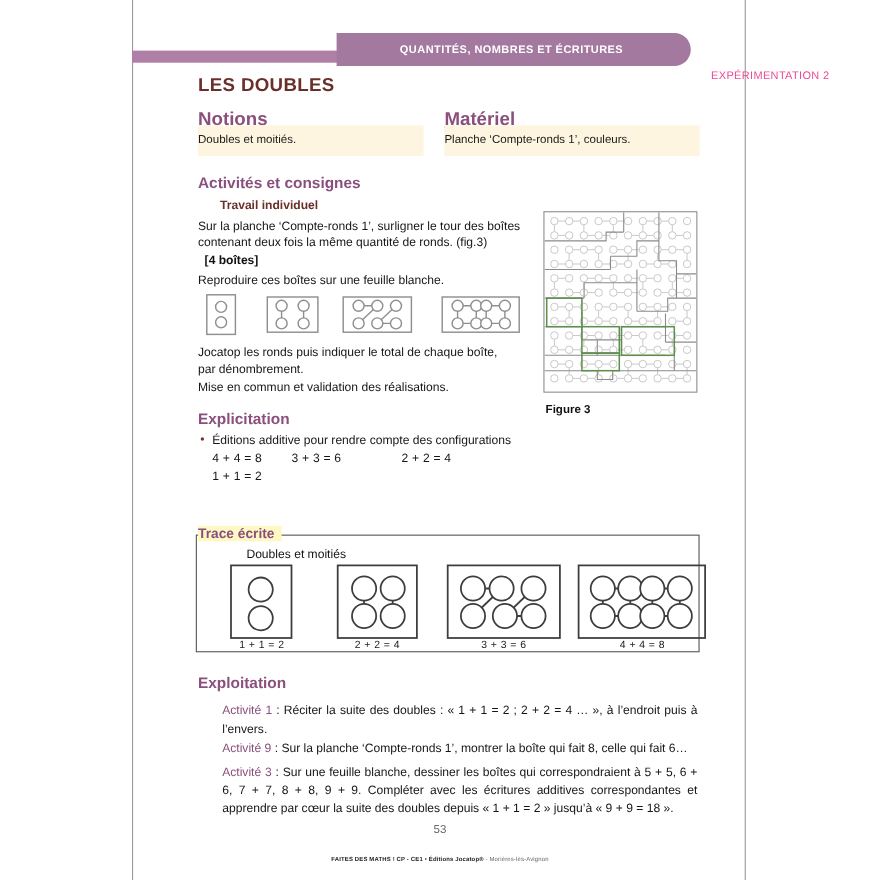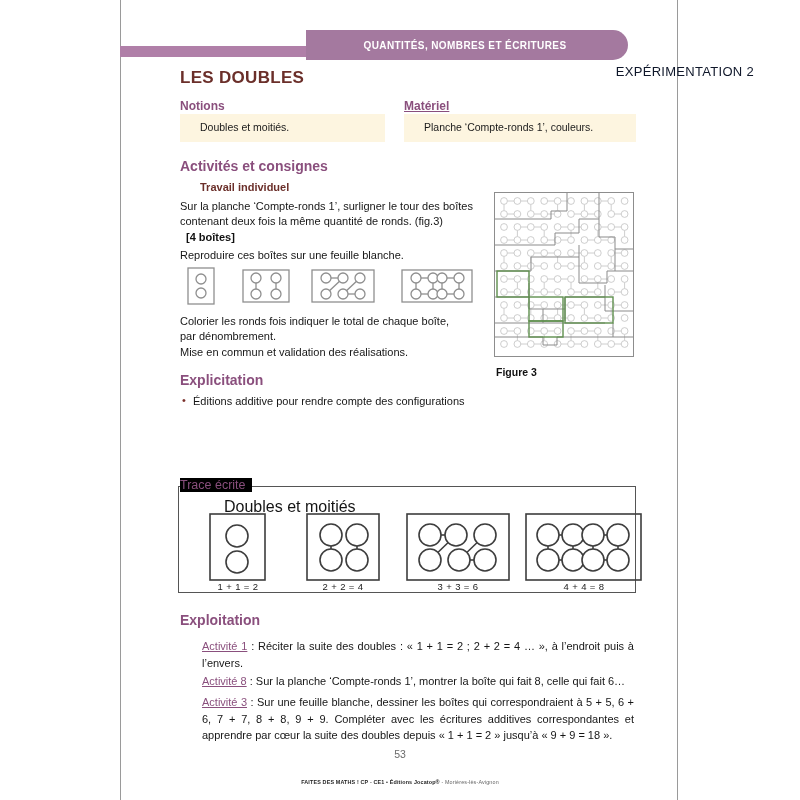--- a/index.html
+++ b/index.html
@@ -46,39 +46,39 @@
     position:absolute;
     left:180px; top:68px;
     font-size:17px;
     font-weight:bold;
     color:#6b2f2a;
     letter-spacing:0.3px;
   }
   .experiment{
     position:absolute;
     right:46px; top:64px;
-    font-size:13px;
-    color:#0f172a;
+    font-size:10px;
+    color:#ec4899;
     letter-spacing:0.3px;
   }
   
   .sec-head{
     position:absolute;
-    font-size:12px;
+    font-size:17px;
     font-weight:bold;
     color:#8a4f7d;
   }
   .sec-head.big{ font-size:14px; }
   
   .cream{
     position:absolute;
     background:#fdf5e0;
     font-size:10.5px;
     color:#1a1a1a;
-    padding:7px 20px;
+    padding:7px 0;
     box-sizing:border-box;
   }
   
   .txt{
     position:absolute;
     font-size:11px;
     color:#161616;
     line-height:15px;
   }
   .bold-dark{ font-weight:bold; color:#6b2f2a; font-size:11px;margin-left:20px; }
@@ -107,51 +107,50 @@
   .trace-frame{
     position:absolute;
     left:0; top:8px;
     width:100%; height:107px;
     border:1.2px solid #555;
     box-sizing:border-box;
   }
   .trace-label{
     position:absolute;
     left:2px; top:0px;
-    background:#000000;
+    background:#fef9c3;
     padding:0 6px 0 0;
-    font-size:12.5px; font-weight:normal;
+    font-size:12.5px; font-weight:bold;
     color:#8a4f7d;
     z-index:3;
   }
   .trace-title{
     position:absolute;
     left:46px; top:20px;
-    font-size:16px;
+    font-size:11px;
     color:#141414;
   }
   .trace-cell{ position:absolute; }
   .trace-cap{
     position:absolute;
     font-size:9.5px;
     color:#222;
     letter-spacing:0.4px;
     text-align:center;
   }
   
   .exp-item{
     position:absolute;
     font-size:11px;
     color:#161616;
     line-height:16.5px;
     text-align:justify;
   }
   .act{
     color:#8a4f7d;
-    text-decoration:underline;
   }
   
   .fig3-box{
     position:absolute;
     left:494px; top:192px;
     width:140px; height:165px;
     border:1.2px solid #8d8d8d;
     background:#fff;
     box-sizing:border-box;
   }
@@ -250,21 +249,21 @@
       <circle cx="262" cy="14" r="5" fill="#fff"></circle>
       <circle cx="279" cy="14" r="5" fill="#fff"></circle>
       <circle cx="236" cy="30" r="5" fill="#fff"></circle>
       <circle cx="253" cy="30" r="5" fill="#fff"></circle>
       <circle cx="262" cy="30" r="5" fill="#fff"></circle>
       <circle cx="279" cy="30" r="5" fill="#fff"></circle>
     </g>
   </svg>
 </div>
 
-<div class="txt" style="left:180px; top:314px; width:300px;">Colorier les ronds fois indiquer le total de chaque boîte,</div>
+<div class="txt" style="left:180px; top:314px; width:300px;">Jocatop les ronds puis indiquer le total de chaque boîte,</div>
 <div class="txt" style="left:180px; top:329px; width:300px;">par dénombrement.</div>
 <div class="txt" style="left:180px; top:345px; width:300px;">Mise en commun et validation des réalisations.</div>
 
 <div class="fig3-box">
   <svg width="138" height="163" viewBox="0 0 138 163">
       <g fill="none" stroke="#c2c2c2" stroke-width="0.8">
         <line x1="12.4" y1="8" x2="19" y2="8"></line>
         <line x1="9" y1="11.4" x2="9" y2="17.6"></line>
         <circle cx="9" cy="8" r="3.4" fill="#ffffff"></circle>
         <line x1="25.799999999999997" y1="8" x2="32.4" y2="8"></line>
@@ -531,20 +530,23 @@
       <rect x="34" y="128" width="34" height="16"></rect>
       <rect x="70" y="104" width="48" height="26" transform="translate(0,0)"></rect>
     </g>
   </svg>
 </div>
 <div class="fig3-cap">Figure 3</div>
 
 <div class="sec-head big" style="left:180px; top:372px;">Explicitation</div>
 <div class="bullets" style="left:182px; top:393px; width:300px;">
   <div class="row">Éditions additive pour rendre compte des configurations</div>
+  <div class="eqline">
+    <span style="width:72px;">4 + 4 = 8</span><span style="width:100px;">3 + 3 = 6</span><span style="width:76px;">2 + 2 = 4</span><span>1 + 1 = 2</span>
+  </div>
 </div>
 
 <div class="trace-wrap">
   <div class="trace-frame"></div>
   <div class="trace-label">Trace écrite</div>
   <div class="trace-title">Doubles et moitiés</div>
 
   <div class="trace-cell" style="left:28px; top:33px;">
     <svg width="64" height="72" viewBox="0 0 64 72">
       <g fill="none" stroke="#3d3d3d" stroke-width="1.6">
@@ -613,21 +615,21 @@
   <div class="trace-cap" style="left:225px; top:103px; width:110px;">3 + 3 = 6</div>
   <div class="trace-cap" style="left:345px; top:103px; width:122px;">4 + 4 = 8</div>
 </div>
 
 <div class="sec-head big" style="left:180px; top:612px;">Exploitation</div>
 
 <div class="exp-item" style="left:202px; top:638px; width:432px;">
   <span class="act">Activité 1</span><span> : Réciter la suite des doubles : « 1 + 1 = 2 ; 2 + 2 = 4 … », à l’endroit puis à l’envers.</span>
 </div>
 <div class="exp-item" style="left:202px; top:673px; width:432px;">
-  <span class="act">Activité 8</span><span> : Sur la planche ‘Compte-ronds 1’, montrer la boîte qui fait 8, celle qui fait 6…</span>
+  <span class="act">Activité 9</span><span> : Sur la planche ‘Compte-ronds 1’, montrer la boîte qui fait 8, celle qui fait 6…</span>
 </div>
 <div class="exp-item" style="left:202px; top:694px; width:432px;">
   <span class="act">Activité 3</span><span> : Sur une feuille blanche, dessiner les boîtes qui correspondraient à 5 + 5, 6 + 6, 7 + 7, 8 + 8, 9 + 9. Compléter avec les écritures additives correspondantes et apprendre par cœur la suite des doubles depuis « 1 + 1 = 2 » jusqu’à « 9 + 9 = 18 ».</span>
 </div>
 
 <div class="pagenum">53</div>
 <div class="footer">
   <b>FAITES DES MATHS !</b>
   <b>CP - CE1</b>
   <span>•</span>

